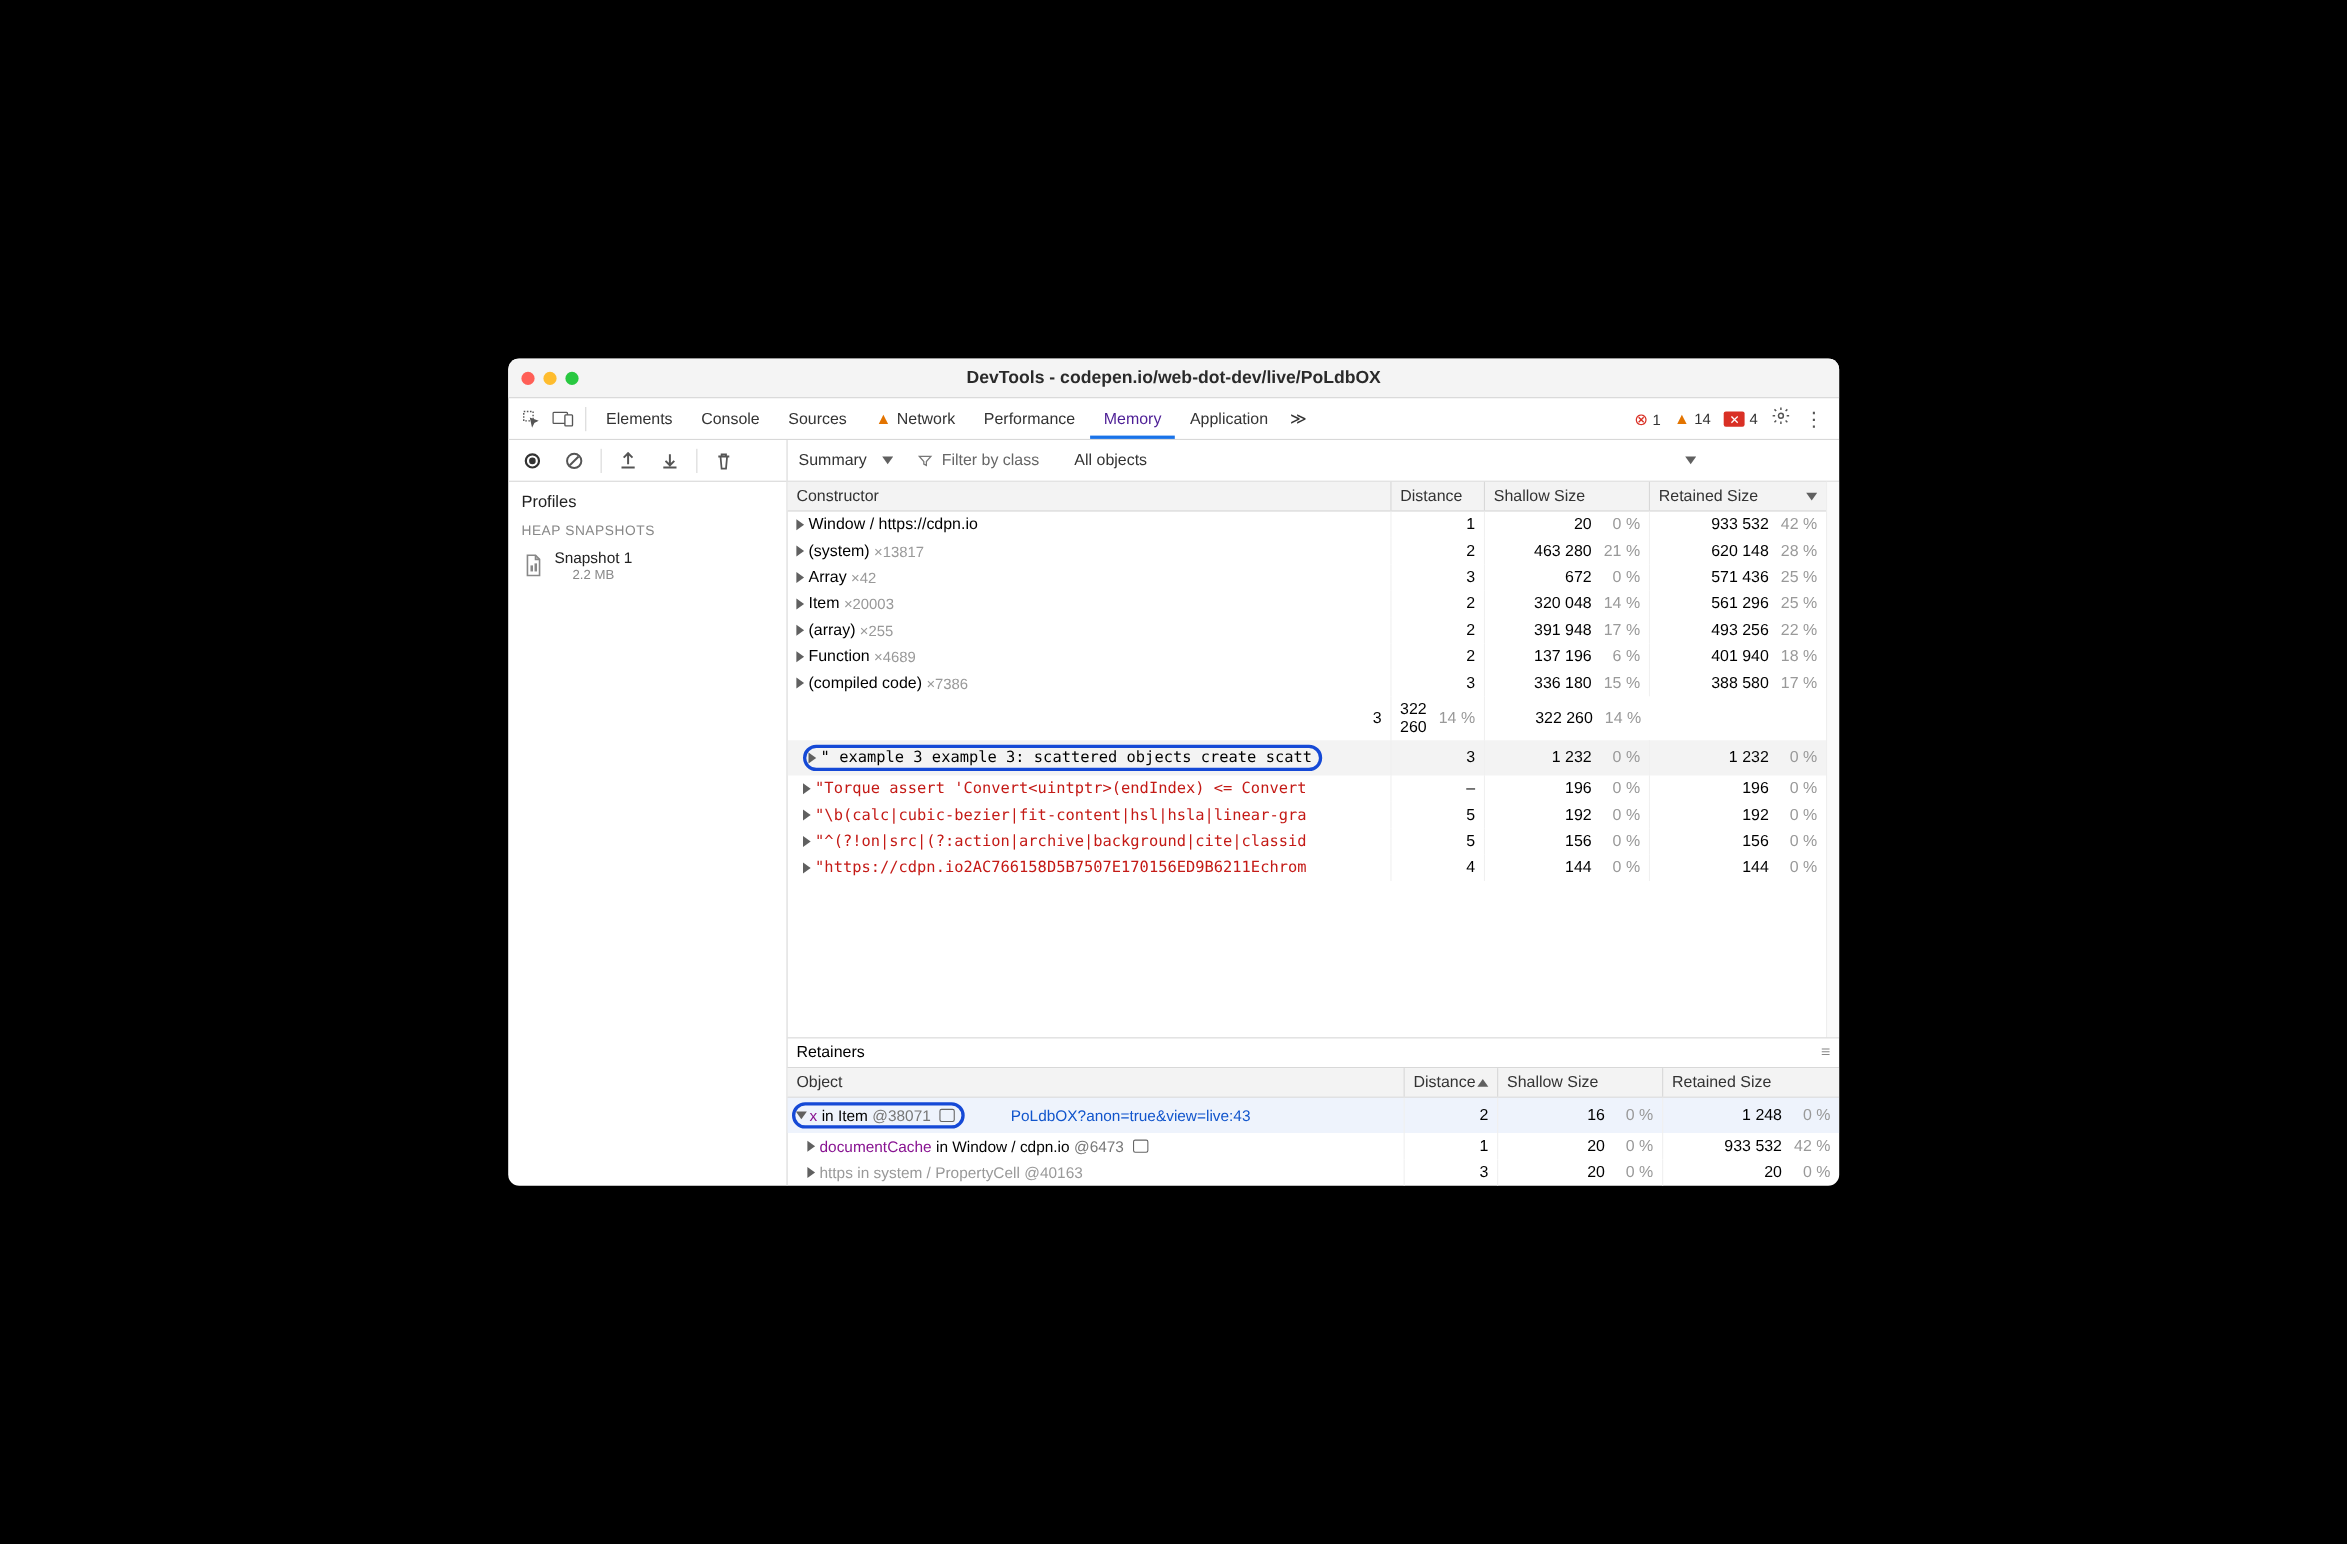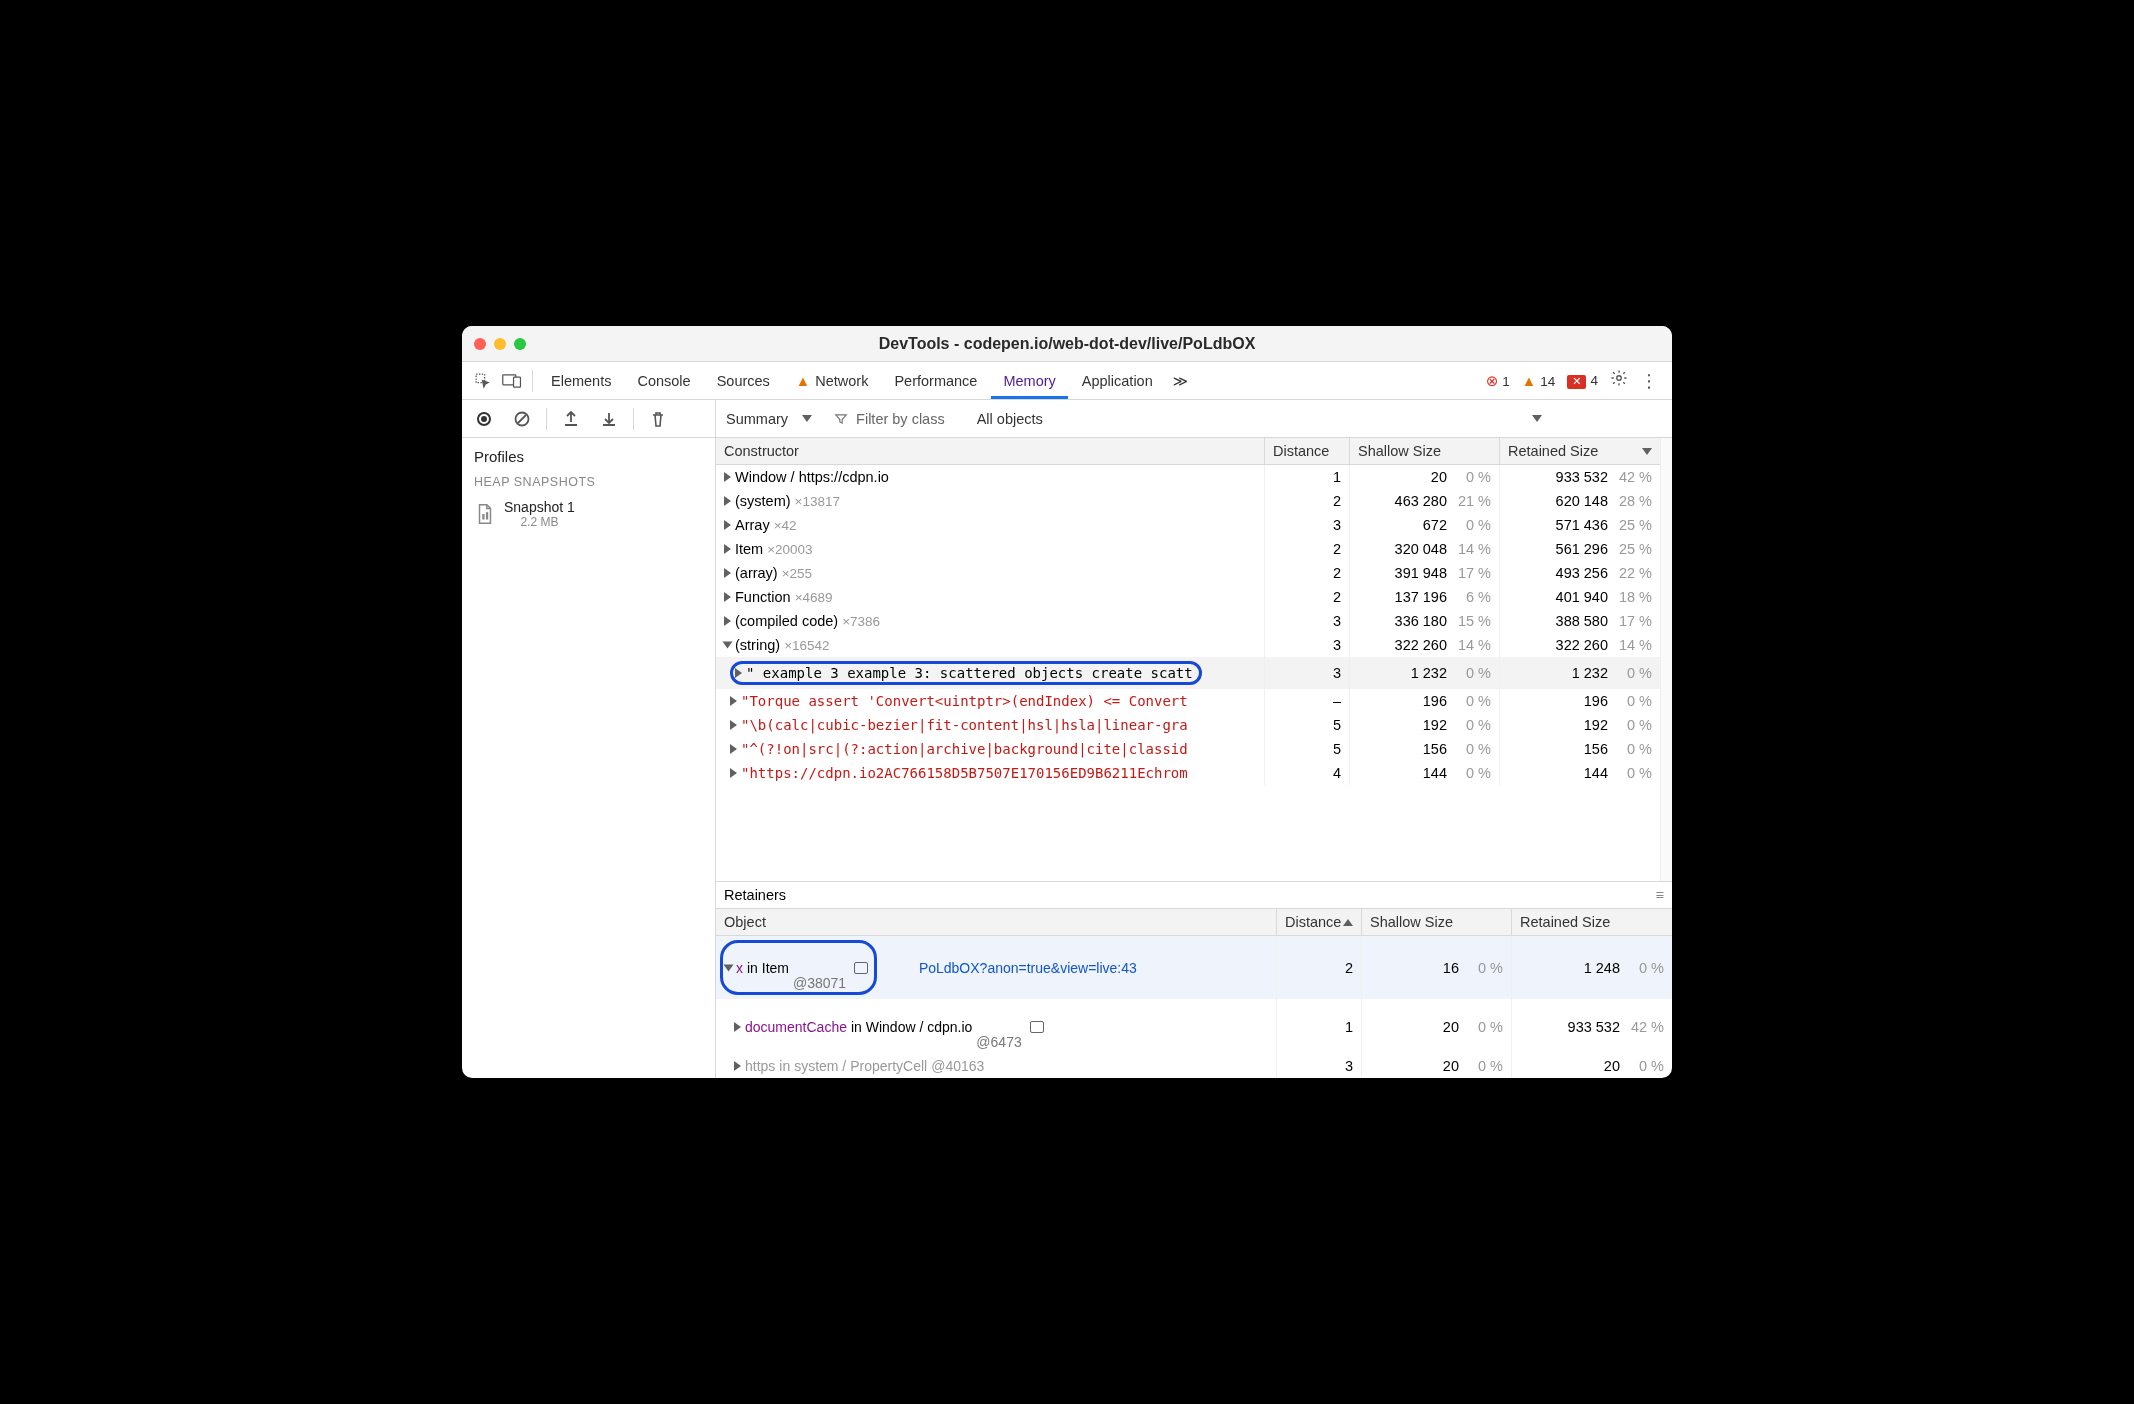--- a/index.html
+++ b/index.html
@@ -47,21 +47,21 @@
   .num { text-align:right; justify-content:flex-end; font-variant-numeric: tabular-nums;}
   .pct { color:#999; margin-left:6px; min-width:38px; text-align:right;}
   .mono { font-family: ui-monospace, Menlo, Consolas, monospace; font-size:14px;}
   .str { color:#c41a16; }
   .highlight-pill { border:3px solid #1549d6; border-radius:18px; padding:1px 6px 1px 2px;}
   .sel-row { background:#eef3fc !important; }
   .retainers { border-top:1px solid #d8d8d8; }
   .ret-title { display:flex; align-items:center; justify-content:space-between; padding:5px 8px; border-bottom:1px solid #d8d8d8; font-size:14.5px;}
   .link { color:#1155cc; }
   .key { color:#881391;}
-  .objref { color:#777;margin-top:31px;}
+  .objref { color:#777;}
   .dim { color:#999;}
   .sort-tri { margin-left:6px; }
   .sort-tri.down { display:inline-block; width:0; height:0; border-left:5px solid transparent; border-right:5px solid transparent; border-top:7px solid #606060;}
   .sort-tri.up { display:inline-block; width:0; height:0; border-left:5px solid transparent; border-right:5px solid transparent; border-bottom:7px solid #606060;}
   .obj-dropdown { margin-left:auto; margin-right:120px; }
   svg { flex-shrink:0; }
   .ret-body { }
   .grid-row.indent1 .c-name { padding-left: 14px; }
   .grid-row.selected { background:#f3f3f3; }
   .scroll-strip { width:12px; background:#fafafa; border-left:1px solid #eee;}
@@ -320,25 +320,20 @@
                 <div class="num">
                   <span>336 180</span>
                   <span class="pct">15 %</span>
                 </div>
                 <div class="num">
                   <span>388 580</span>
                   <span class="pct">17 %</span>
                 </div>
               </div>
               <div class="grid-row">
-                <div class="c-name">
-                  <span class="tri open"></span>
-                  <span>(string)</span>
-                  <span class="count"> ×16542</span>
-                </div>
                 <div class="num">3</div>
                 <div class="num">
                   <span>322 260</span>
                   <span class="pct">14 %</span>
                 </div>
                 <div class="num">
                   <span>322 260</span>
                   <span class="pct">14 %</span>
                 </div>
               </div>

